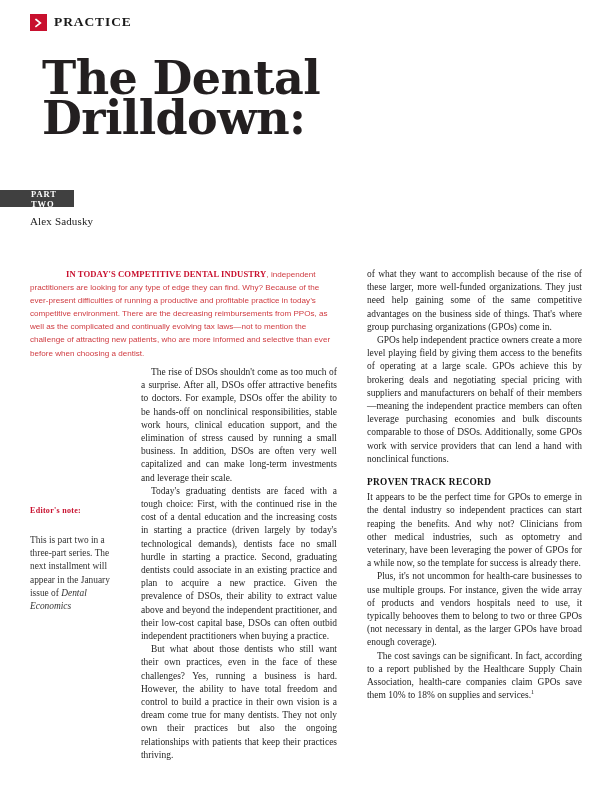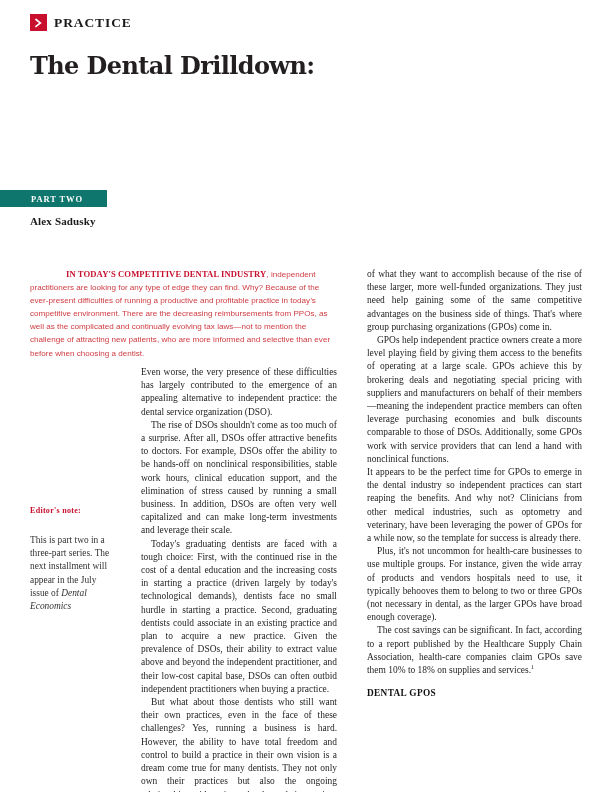--- a/index.html
+++ b/index.html
@@ -23,21 +23,20 @@
     width: 612px;
     height: 792px;
   }
 
   
   .kicker {
     position: absolute;
     left: 30px;
     top: 14px;
     display: flex;
-    align-items: center;
     gap: 7px;
   }
   .kicker-mark {
     width: 17px;
     height: 17px;
     background: #c8102e;
     display: flex;
     align-items: center;
     justify-content: center;
     flex: none;
@@ -54,64 +53,64 @@
   
   .title-block {
     position: absolute;
     left: 30px;
     top: 46px;
     width: 560px;
   }
   .headline {
     font-family: "DejaVu Serif", "Liberation Serif", serif;
     font-weight: bold;
-    font-size: 24px;
+    font-size: 46px;
     line-height: 40px;
     letter-spacing: -0.6px;
     color: #231f20;
-    margin: 0;
+    margin: 12px;
   }
   .subhead {
     font-family: "Liberation Sans", sans-serif;
     font-weight: 300;
     font-size: 33px;
     line-height: 38px;
     letter-spacing: -0.2px;
     color: #58595b;
     margin: 4px 0 0 0;
     max-width: 400px;
   }
 
   
   .part-badge {
     position: absolute;
     left: 0;
     top: 190px;
-    width: 107px;
+    width: 74px;
     height: 17px;
-    background: #0f766e;
+    background: #404040;
     display: flex;
     align-items: center;
   }
   .part-badge-text {
     font-family: "Liberation Serif", serif;
     font-weight: bold;
     font-size: 8.5px;
     letter-spacing: 0.9px;
     color: #ffffff;
     margin-left: 31px;
   }
 
   
   .byline {
     position: absolute;
     left: 30px;
     top: 215px;
     font-family: "Liberation Serif", serif;
-    font-weight: bold;
+    font-weight: normal;
     font-size: 11px;
     letter-spacing: 0.15px;
     color: #1a1a1a;
     text-align: center;
   }
 
   
   .deck {
     position: absolute;
     left: 30px;
@@ -224,32 +223,31 @@
   </div>
 
   <div class="byline">Alex Sadusky</div>
 
   <div class="deck">
     <b>IN TODAY'S COMPETITIVE DENTAL INDUSTRY</b><span>, independent practitioners are looking for any type of edge they can find. Why? Because of the ever-present difficulties of running a productive and profitable practice in today’s competitive environment. There are the decreasing reimbursements from PPOs, as well as the complicated and continually evolving tax laws—not to mention the challenge of attracting new patients, who are more informed and selective than ever before when choosing a dentist.</span>
   </div>
 
   <div class="editors-note">
     <div class="editors-note-title">Editor's note:</div>
-    <div class="editors-note-body"><span>This is part two in a three-part series. The next installment will appear in the July issue of </span><i>Dental Economics</i></div>
+    <div class="editors-note-body"><span>This is part two in a three-part series. The next installment will appear in the January issue of </span><i>Dental Economics</i></div>
   </div>
 
   <div class="col col-mid" id="col-mid">
-      <p class="noindent">Even worse, the very presence of these difficulties has largely contributed to the emergence of an appealing alternative to independent practice: the dental service organization (DSO).</p>
       <p>The rise of DSOs shouldn't come as too much of a surprise. After all, DSOs offer attractive benefits to doctors. For example, DSOs offer the ability to be hands-off on nonclinical responsibilities, stable work hours, clinical education support, and the elimination of stress caused by running a small business. In addition, DSOs are often very well capitalized and can make long-term investments and leverage their scale.</p>
       <p>Today's graduating dentists are faced with a tough choice: First, with the continued rise in the cost of a dental education and the increasing costs in starting a practice (driven largely by today's technological demands), dentists face no small hurdle in starting a practice. Second, graduating dentists could associate in an existing practice and plan to acquire a new practice. Given the prevalence of DSOs, their ability to extract value above and beyond the independent practitioner, and their low-cost capital base, DSOs can often outbid independent practitioners when buying a practice.</p>
       <p>But what about those dentists who still want their own practices, even in the face of these challenges? Yes, running a business is hard. However, the ability to have total freedom and control to build a practice in their own vision is a dream come true for many dentists. They not only own their practices but also the ongoing relationships with patients that keep their practices thriving.</p>
     </div>
 
   <div class="col col-right" id="col-right">
       <p class="noindent">of what they want to accomplish because of the rise of these larger, more well-funded organizations. They just need help gaining some of the same competitive advantages on the business side of things. That's where group purchasing organizations (GPOs) come in.</p>
       <p>GPOs help independent practice owners create a more level playing field by giving them access to the benefits of operating at a large scale. GPOs achieve this by brokering deals and negotiating special pricing with suppliers and manufacturers on behalf of their members—meaning the independent practice members can often leverage purchasing economies and bulk discounts comparable to those of DSOs. Additionally, some GPOs work with service providers that can lend a hand with nonclinical functions.</p>
+      <div class="subhead-label">PROVEN TRACK RECORD</div>
       <p class="noindent">It appears to be the perfect time for GPOs to emerge in the dental industry so independent practices can start reaping the benefits. And why not? Clinicians from other medical industries, such as optometry and veterinary, have been leveraging the power of GPOs for a while now, so the template for success is already there.</p>
       <p>Plus, it's not uncommon for health-care businesses to use multiple groups. For instance, given the wide array of products and vendors hospitals need to use, it typically behooves them to belong to two or three GPOs (not necessary in dental, as the larger GPOs have broad enough coverage).</p>
       <p>The cost savings can be significant. In fact, according to a report published by the Healthcare Supply Chain Association, health-care companies claim GPOs save them 10% to 18% on supplies and services.<sup>1</sup></p>
-      <div class="subhead-label">DENTAL GPOS</div>
     </div>
 
 </div>
 
 </body></html>

